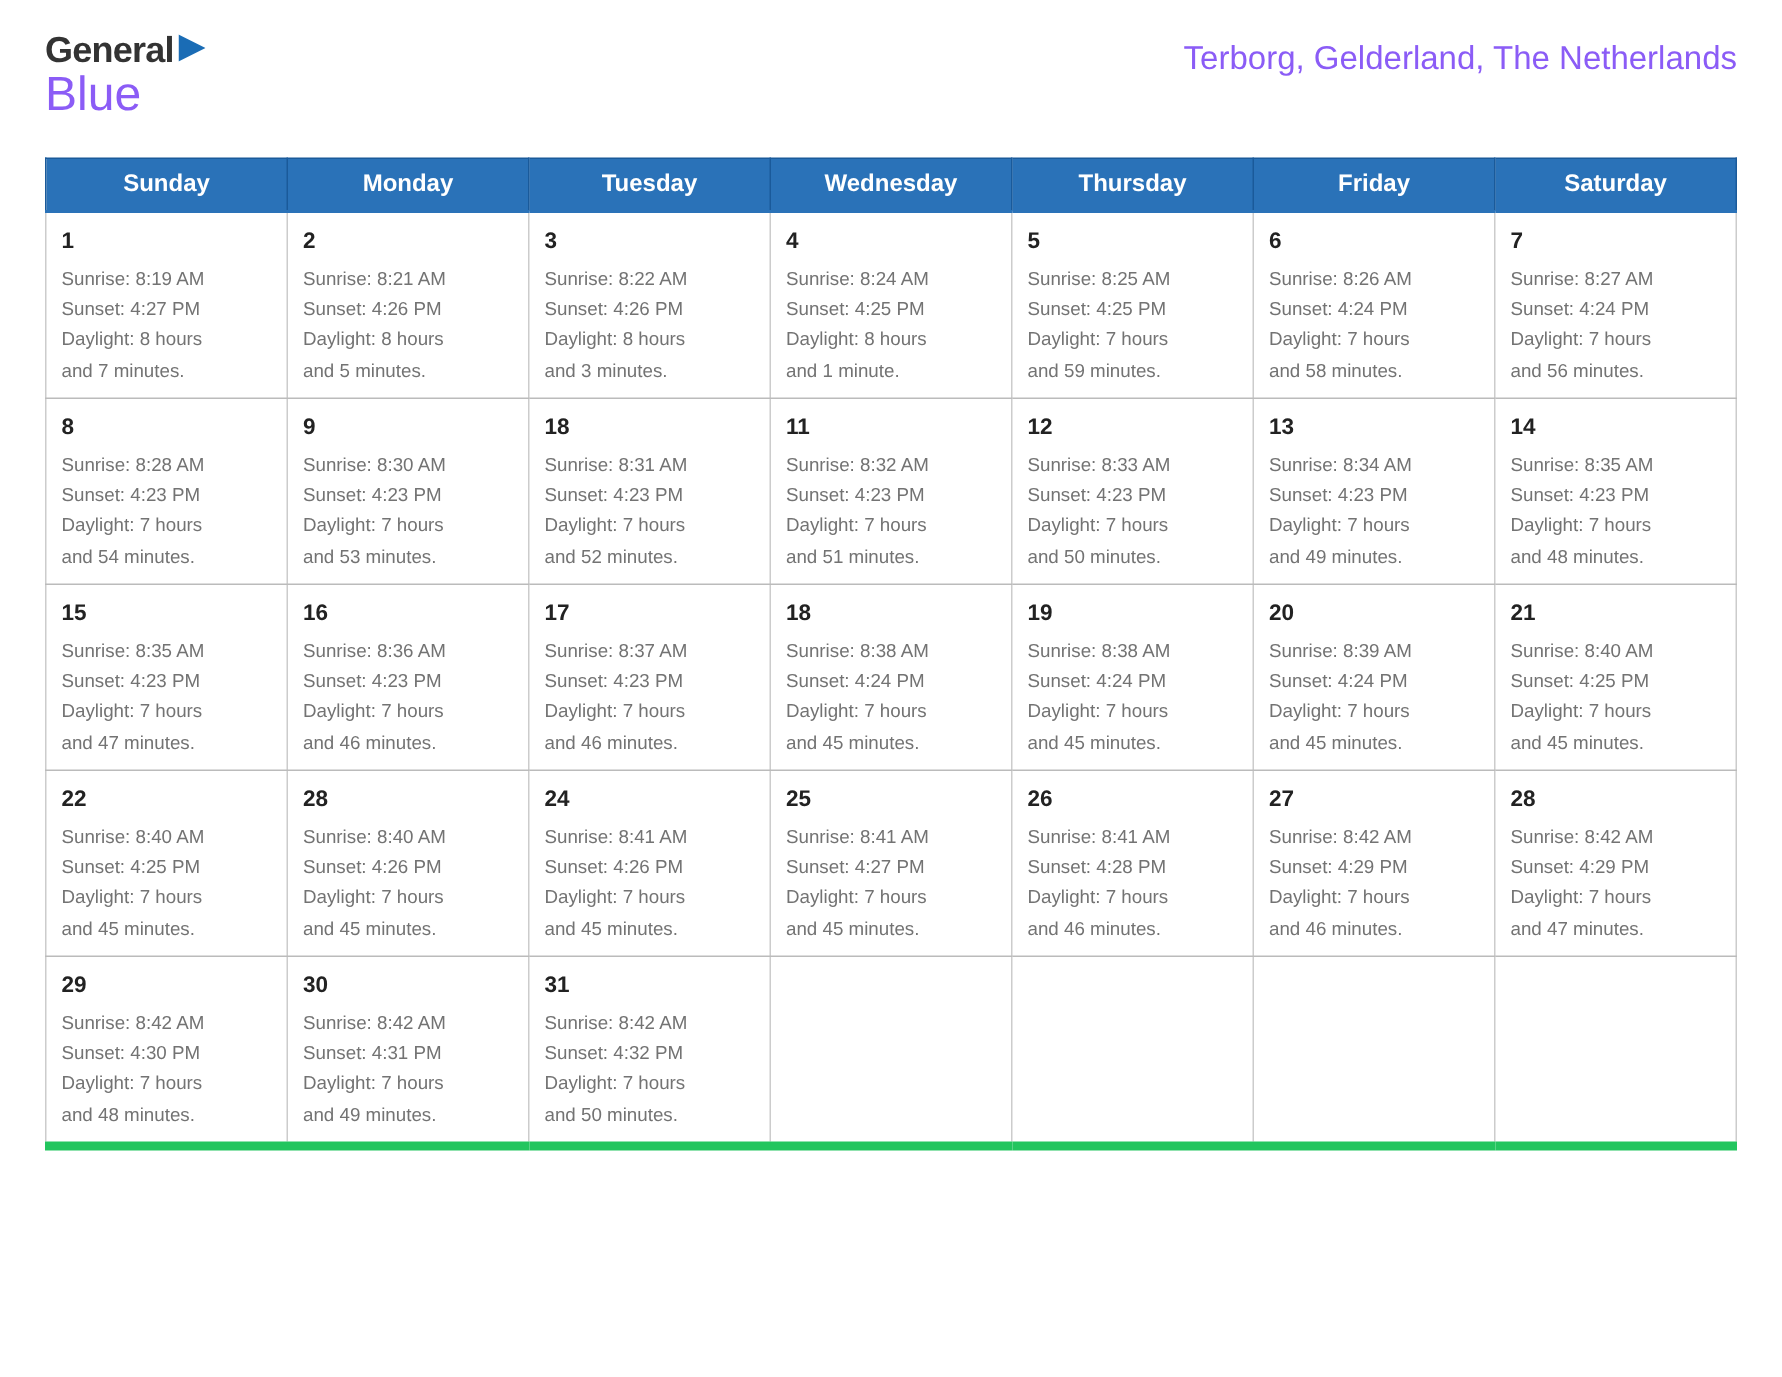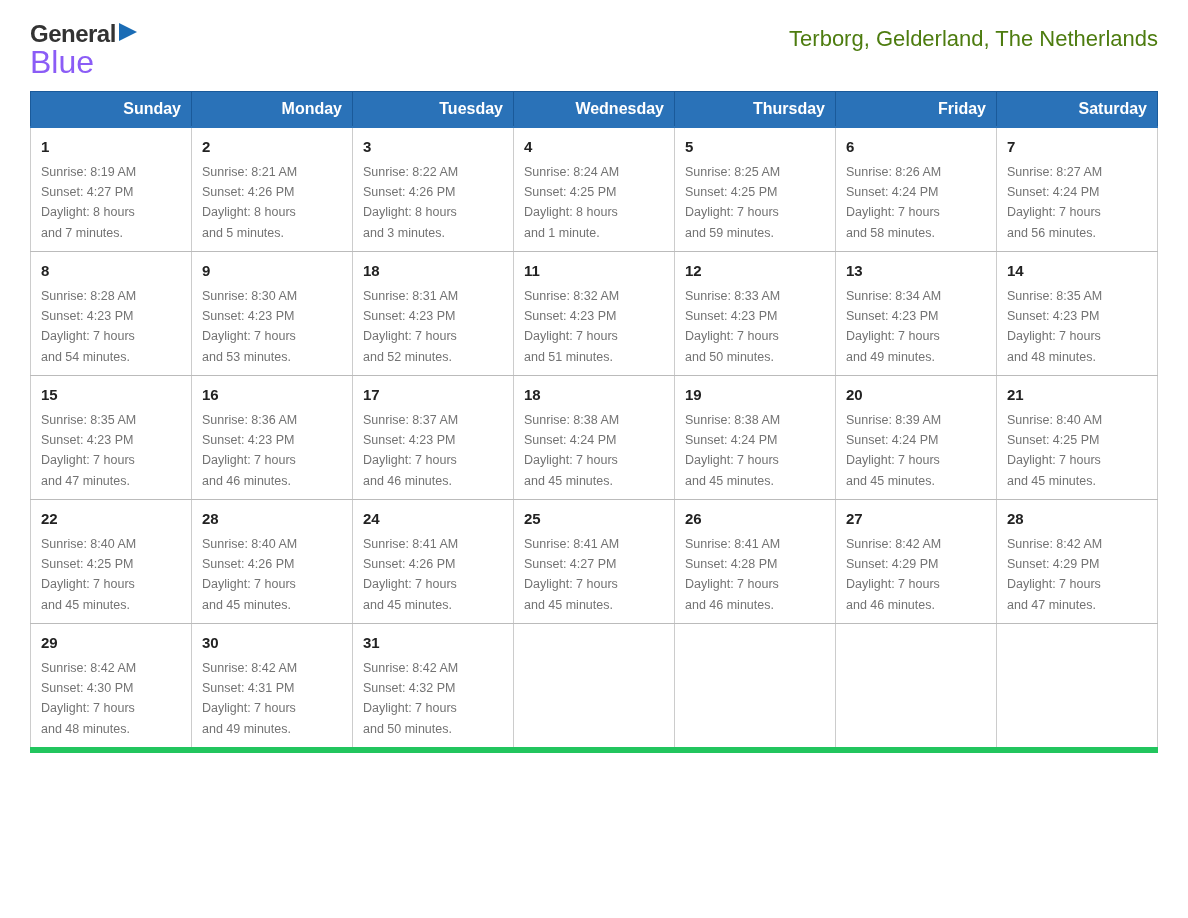--- a/index.html
+++ b/index.html
@@ -8,48 +8,48 @@
       background: #fff;
       color: #333;
       padding: 20px 30px;
       width: 1188px;
       min-height: 918px;
     }
     .header-row {
       display: flex;
       justify-content: space-between;
       align-items: flex-start;
-      margin-bottom: 10px;
+      margin-bottom: 24px;
     }
     .title-section {
       text-align: right;
     }
     .month-title {
       font-size: 48px;
       font-weight: bold;
       color: #222;
       line-height: 1;
     }
     .location-subtitle {
       font-size: 22px;
-      color: #4d7c0f;
+      color: #8b5cf6;
       margin-top: 6px;
     }
     .calendar-table {
       width: 100%;
       border-collapse: collapse;
       margin-top: 10px;
     }
     .calendar-table th {
       background-color: #2a72b8;
       color: #fff;
       font-size: 16px;
       font-weight: bold;
       padding: 8px 10px;
-      text-align: right;
+      text-align: center;
       border: 1px solid #1a5a9a;
     }
     .calendar-table td {
       vertical-align: top;
       padding: 8px 10px;
       border: 1px solid #ccc;
       width: 14.28%;
       min-height: 110px;
       background: #fff;
       font-size: 13px;

